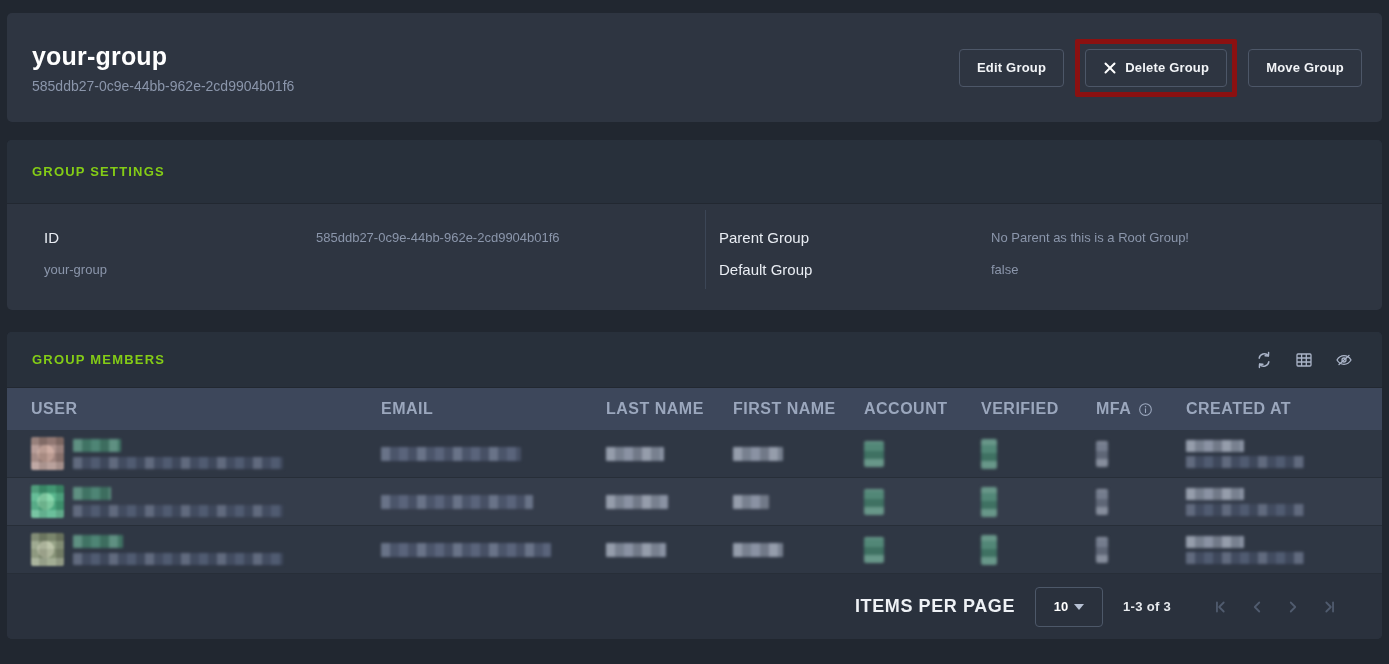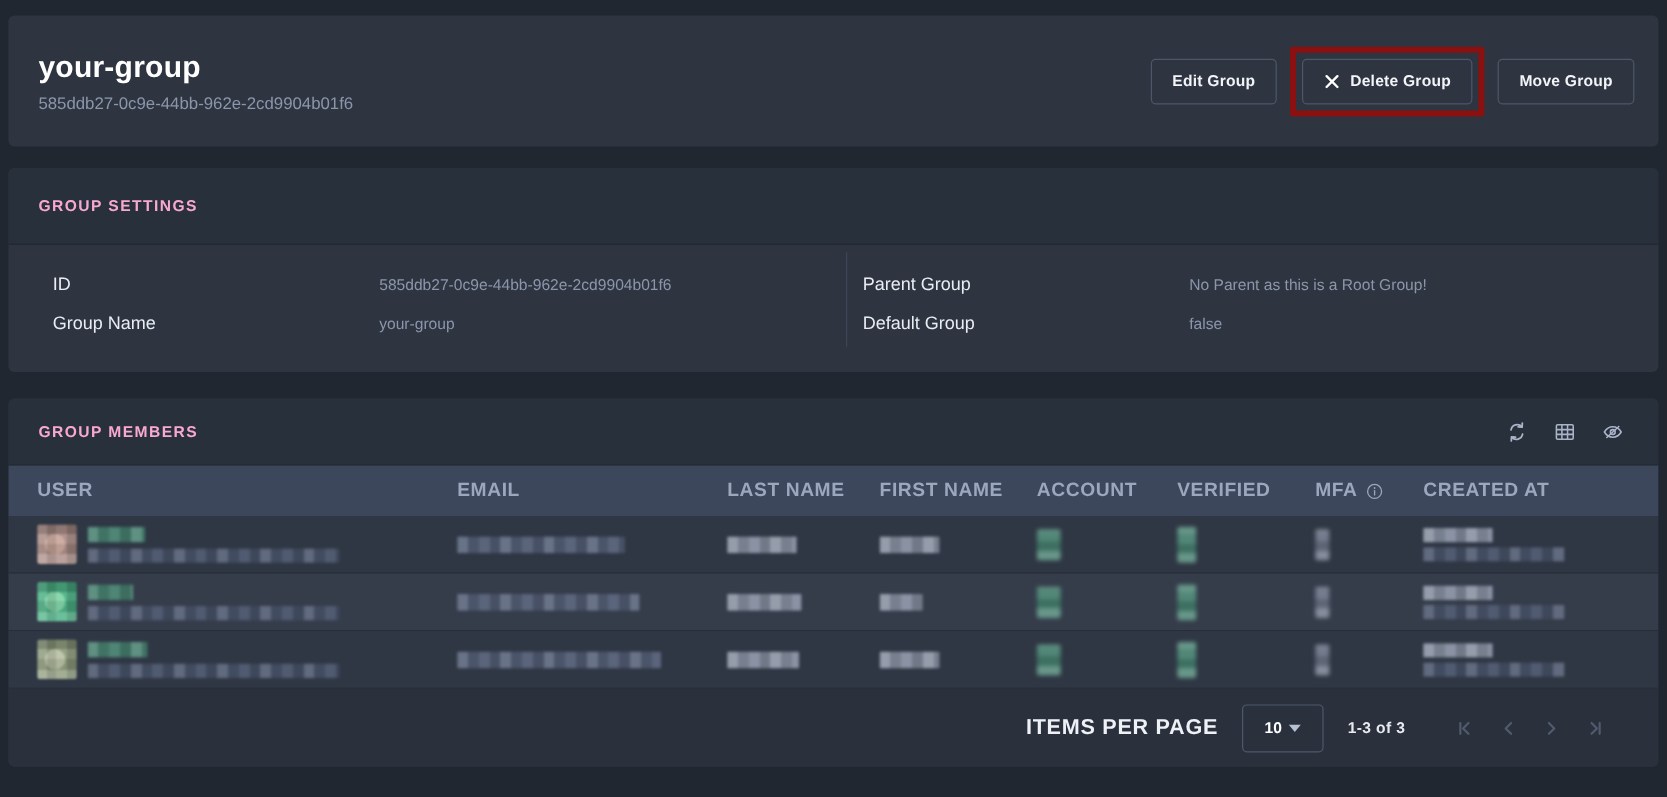--- a/index.html
+++ b/index.html
@@ -32,21 +32,21 @@
   .annotation-box { border:5px solid #8b1111; padding:5px; border-radius:2px; }
   .x-icon { display:flex; }
   
   .settings-card { margin-top:18px; height:170px; }
   .members-card  { margin-top:22px; height:307px; display:flex; flex-direction:column; }
   .card-band {
     height:64px; background:#28303b; display:flex; align-items:center;
     padding:0 28px 0 25px; border-bottom:1px solid #222831; flex:none;
   }
   .members-card .card-band { height:56px; }
-  .band-title { font-size:13px; font-weight:700; letter-spacing:1.2px; color:#f9a8d4; }
+  .band-title { font-size:13px; font-weight:700; letter-spacing:1.2px; color:#84cc16; }
   .band-icons { margin-left:auto; display:flex; align-items:center; gap:20px; }
   .icon-btn { background:none; border:none; padding:0; cursor:pointer; display:flex; color:#aab4c8; }
   
   .settings-body { display:flex; height:105px;padding-left:12px; }
   .settings-col { width:686px; padding:17px 0 0 25px; }
   .settings-col.right { width:auto; flex:1; padding-left:13px; }
   .vdivider { width:1px; background:#3c4656; margin:6px 0 20px 0; }
   .field-row { display:flex; align-items:center; height:32px; }
   .field-label { width:272px; font-size:15px; color:#e9edf3; flex:none; }
   .field-value { font-size:13px; color:#8b96ab; }
@@ -145,21 +145,20 @@
     <div class="card-band">
       <span class="band-title">GROUP SETTINGS</span>
     </div>
     <div class="settings-body">
       <div class="settings-col">
         <div class="field-row">
           <span class="field-label">ID</span>
           <span class="field-value">585ddb27-0c9e-44bb-962e-2cd9904b01f6</span>
         </div>
         <div class="field-row">
-          <span class="field-label">Group Name</span>
           <span class="field-value">your-group</span>
         </div>
       </div>
       <div class="vdivider"></div>
       <div class="settings-col right">
         <div class="field-row">
           <span class="field-label">Parent Group</span>
           <span class="field-value">No Parent as this is a Root Group!</span>
         </div>
         <div class="field-row">

